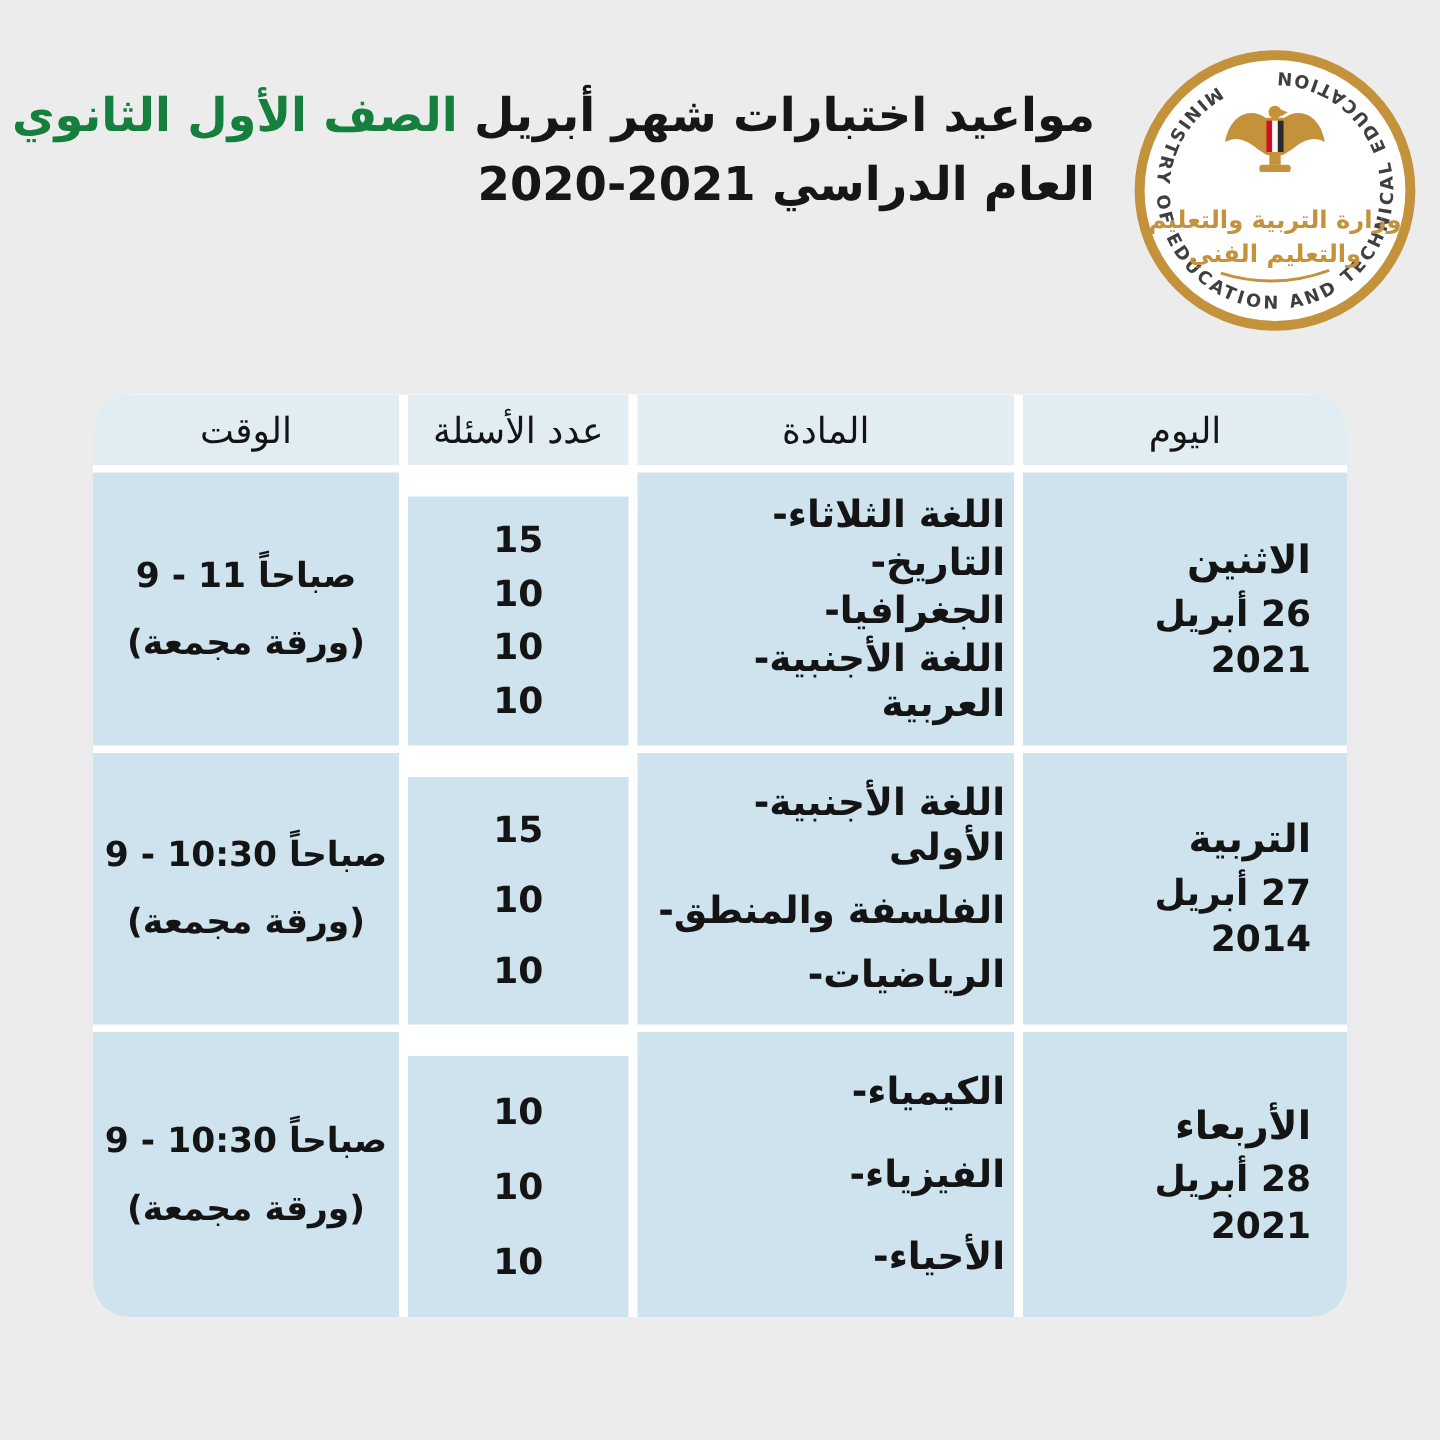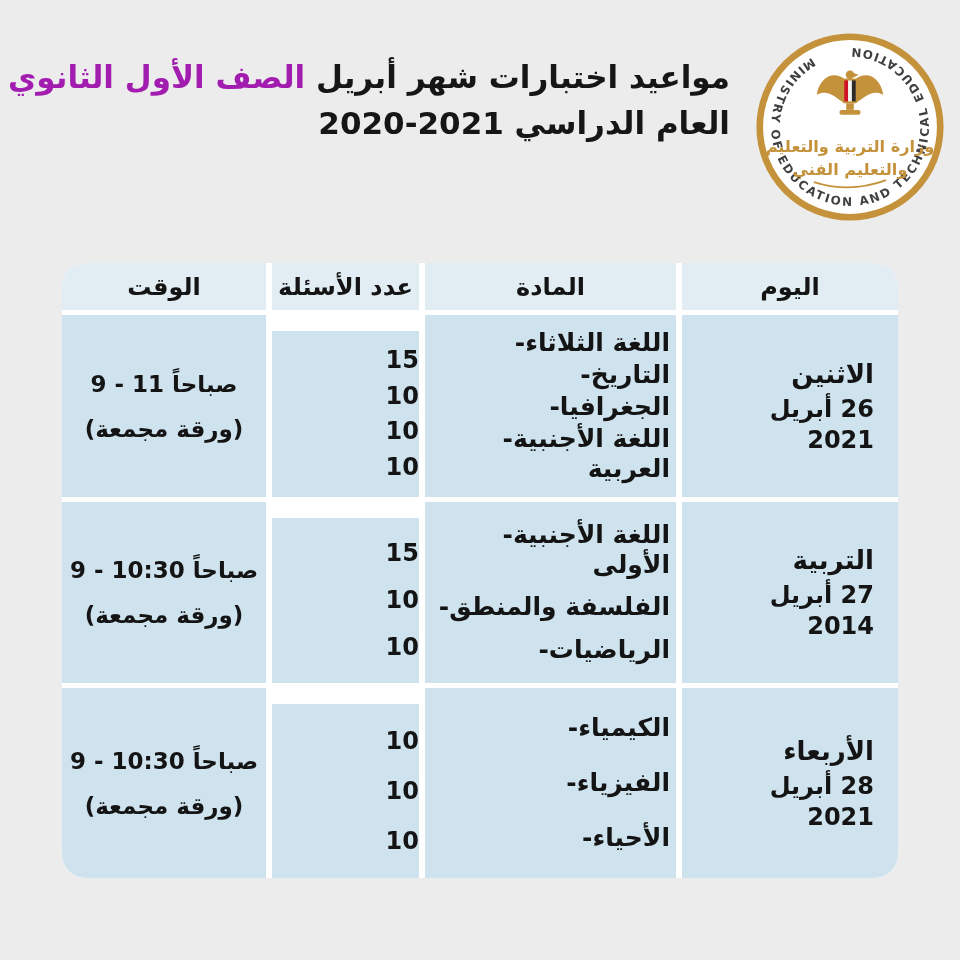--- a/index.html
+++ b/index.html
@@ -11,59 +11,59 @@
   }
   .page{position:relative;width:960px;height:960px;}
 
   
   .title{
     position:absolute;top:54px;right:230px;
     direction:rtl;text-align:right;
     font-size:31px;font-weight:bold;color:#161616;
     line-height:46px;white-space:nowrap;
   }
-  .title .blue{color:#a21caf;}
+  .title .blue{color:#15803d;}
 
   .logo{position:absolute;top:32px;right:15px;width:190px;height:190px;}
   .logo svg{display:block;width:100%;height:100%;}
 
   
   .table{
     position:absolute;top:263px;right:62px;
     width:836px;direction:rtl;
     display:grid;
     grid-template-columns:216px 251px 147px 204px;
     grid-template-rows:47px 182px 181px 190px;
     gap:5px 6px;
     background:#ffffff;
     border-radius:24px;overflow:hidden;
   }
   .hcell{
     background:#e2edf3;
     display:flex;align-items:center;justify-content:center;
-    font-size:24px;font-weight:bold;color:#141414;
+    font-size:24px;font-weight:normal;color:#141414;
   }
   .cell{background:#cfe3ee;color:#141414;}
   .day{
     display:flex;flex-direction:column;justify-content:center;
     text-align:right;padding-right:24px;padding-left:18px;
   }
   .day-name{font-size:26px;font-weight:bold;line-height:1.45;}
   .day-date{font-size:24px;font-weight:bold;line-height:1.3;}
   .subjects{
     display:flex;flex-direction:column;justify-content:space-around;
     padding:12px 6px;
   }
   .subject-line{
     direction:ltr;text-align:right;
     font-size:25px;font-weight:bold;line-height:1.2;
   }
   .qcol{
     display:flex;flex-direction:column;justify-content:space-around;
-    padding:12px 0;text-align:right;margin-top:16px;
+    padding:12px 0;text-align:center;margin-top:16px;
   }
   .q-num{direction:ltr;font-size:24px;font-weight:bold;line-height:1.2;}
   .timecell{
     display:flex;flex-direction:column;justify-content:center;align-items:center;
     text-align:center;gap:19px;
   }
   .time-main{direction:ltr;font-size:23px;font-weight:bold;}
   .time-note{direction:rtl;font-size:23px;font-weight:bold;}
 </style>
 </head>

